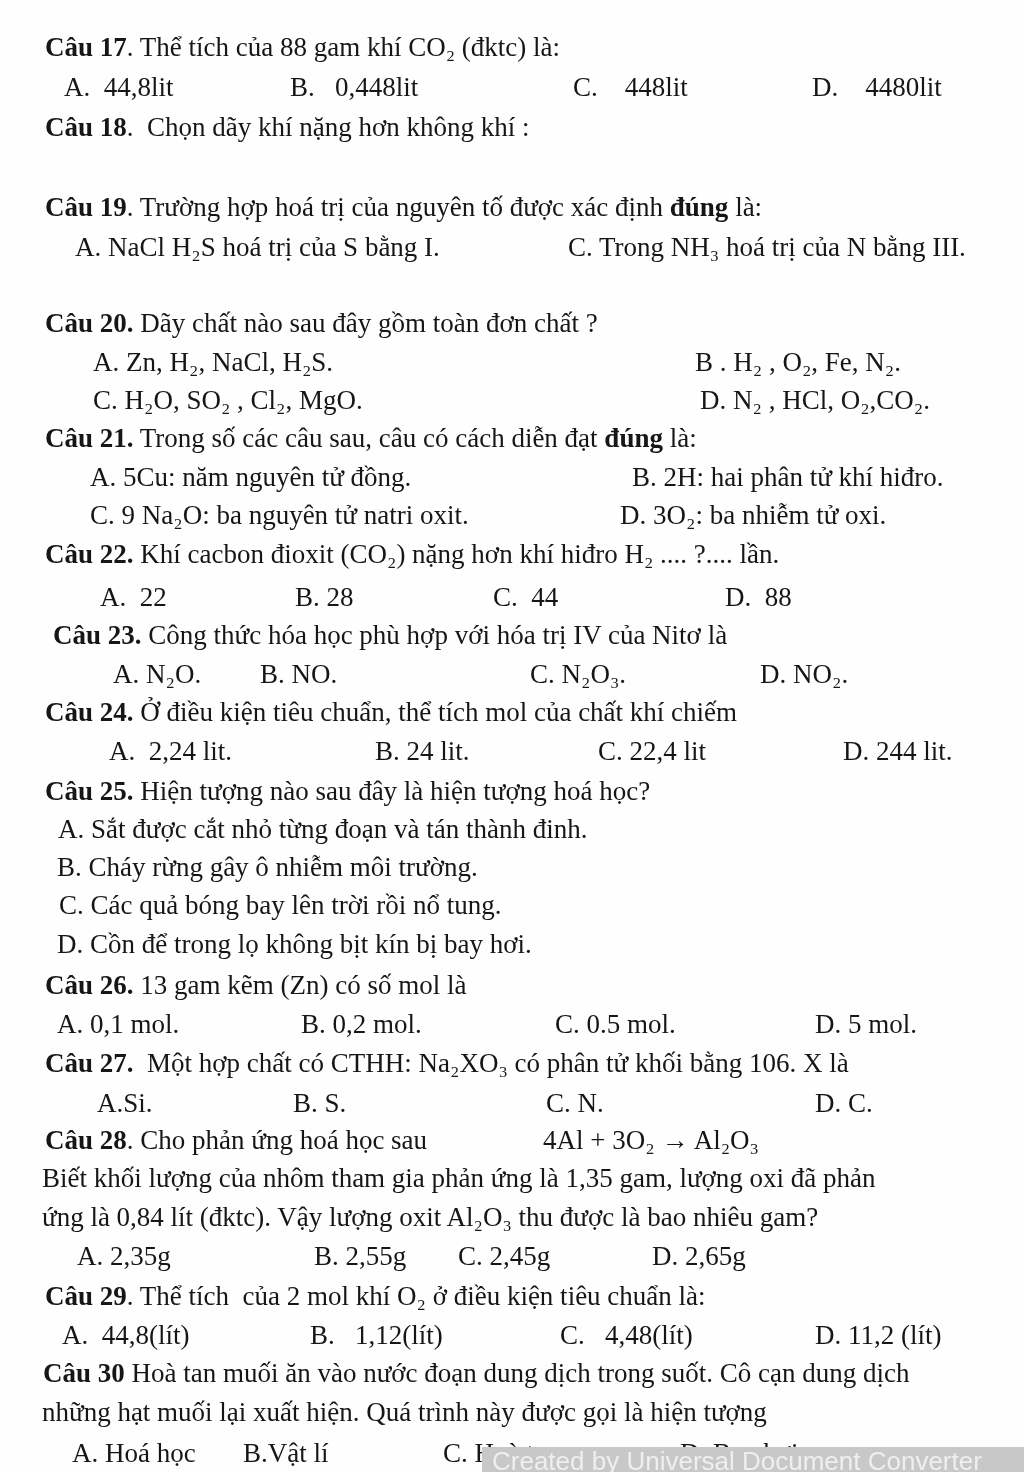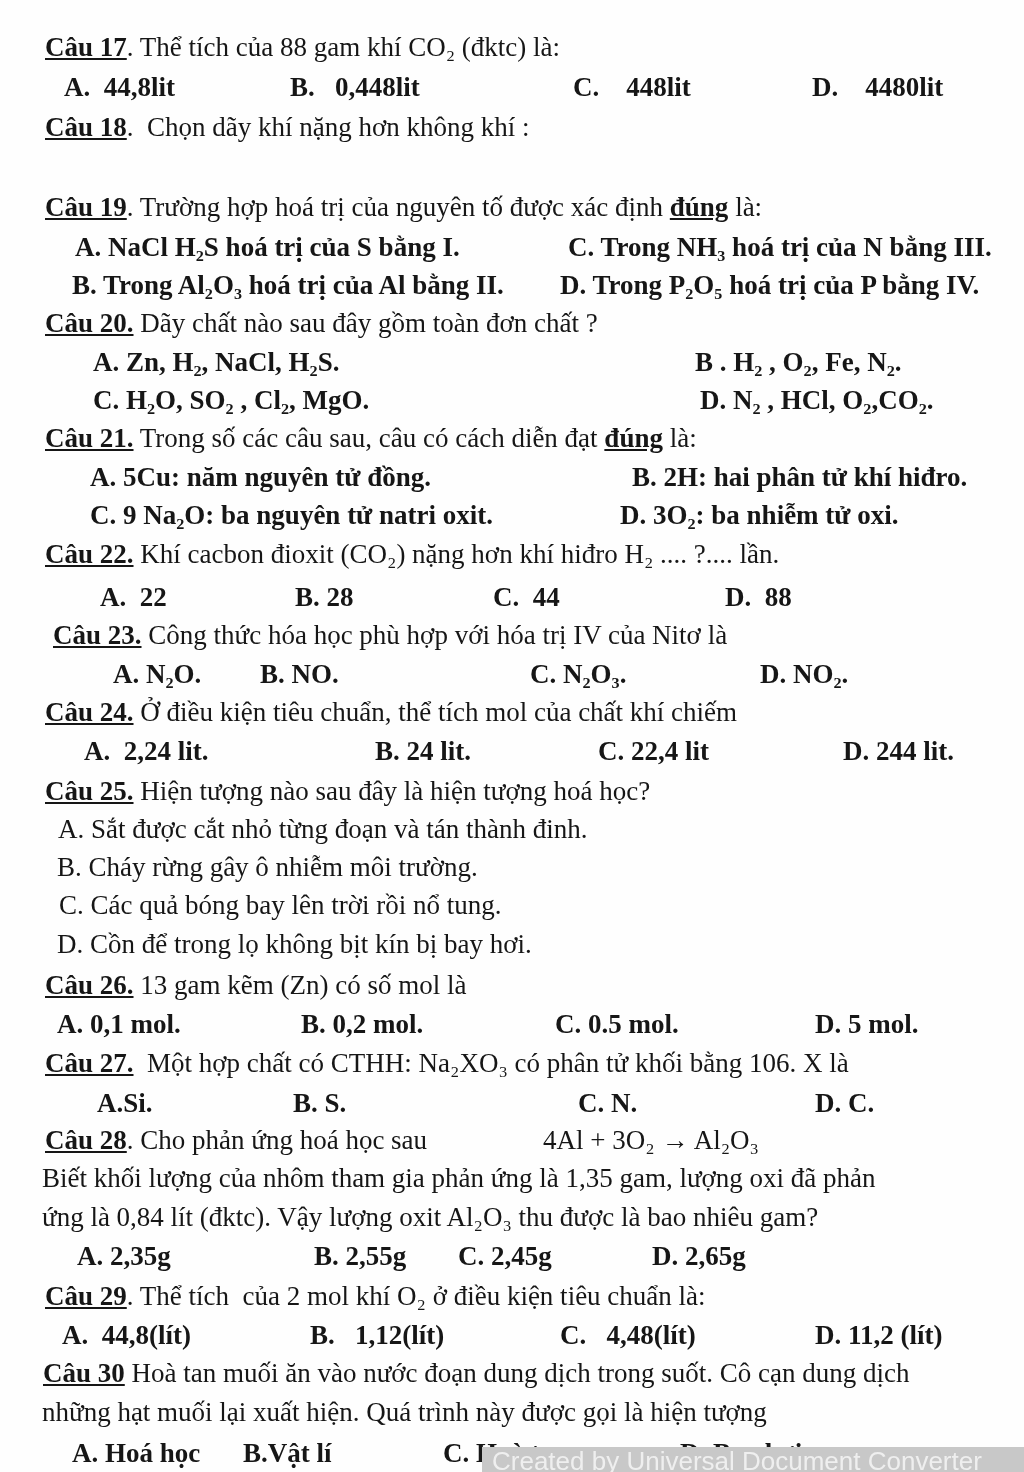--- a/index.html
+++ b/index.html
@@ -12,72 +12,71 @@
     color:#161616;
     overflow:hidden;
   }
   .ln{
     position:absolute;
     white-space:pre;
     line-height:34px;
     height:38px;
     width:1024px;
   }
-  .ln b{font-weight:bold;text-decoration:underline;}
-  .opt{position:absolute;top:0;white-space:pre;font-weight:bold;}
+  .ln b{font-weight:bold;}
+  .opt{position:absolute;top:0;white-space:pre;}
   .eq{position:absolute;top:0;left:543px;white-space:pre;}
   .wm{
     position:absolute;left:482px;top:1447px;width:542px;height:25px;
     background:#c8c8c8;overflow:hidden;
     font-family:"Liberation Sans","DejaVu Sans",sans-serif;
   }
   .wm span{display:block;color:#efefef;font-size:26px;line-height:28px;padding-left:10px;white-space:pre;}
 </style>
 </head>
 <body>
 
 <div class="page">
 
   <div class="ln" style="top:30px;left:45px"><b>Câu 17</b><span>. Thể tích của 88 gam khí CO₂ (đktc) là:</span></div>
   <div class="ln" style="top:70px"><span class="opt" style="left:64px">A.  44,8lit</span><span class="opt" style="left:290px">B.   0,448lit</span><span class="opt" style="left:573px">C.    448lit</span><span class="opt" style="left:812px">D.    4480lit</span></div>
 
   <div class="ln" style="top:110px;left:45px"><b>Câu 18</b><span>.  Chọn dãy khí nặng hơn không khí :</span></div>
 
   <div class="ln" style="top:190px;left:45px"><b>Câu 19</b><span>. Trường hợp hoá trị của nguyên tố được xác định </span><b>đúng</b><span> là:</span></div>
   <div class="ln" style="top:230px"><span class="opt" style="left:75px">A. NaCl H₂S hoá trị của S bằng I.</span><span class="opt" style="left:568px">C. Trong NH₃ hoá trị của N bằng III.</span></div>
-  <div class="ln" style="top:268px"><span class="opt" style="left:72px">B. Trong Al₂O₃ hoá trị của Al bằng II.</span><span class="opt" style="left:560px">D. Trong P₂O₅ hoá trị của P bằng IV.</span></div>
 
   <div class="ln" style="top:306px;left:45px"><b>Câu 20.</b><span> Dãy chất nào sau đây gồm toàn đơn chất ?</span></div>
   <div class="ln" style="top:345px"><span class="opt" style="left:93px">A. Zn, H₂, NaCl, H₂S.</span><span class="opt" style="left:695px">B . H₂ , O₂, Fe, N₂.</span></div>
   <div class="ln" style="top:383px"><span class="opt" style="left:93px">C. H₂O, SO₂ , Cl₂, MgO.</span><span class="opt" style="left:700px">D. N₂ , HCl, O₂,CO₂.</span></div>
 
   <div class="ln" style="top:421px;left:45px"><b>Câu 21.</b><span> Trong số các câu sau, câu có cách diễn đạt </span><b>đúng</b><span> là:</span></div>
   <div class="ln" style="top:460px"><span class="opt" style="left:90px">A. 5Cu: năm nguyên tử đồng.</span><span class="opt" style="left:632px">B. 2H: hai phân tử khí hiđro.</span></div>
   <div class="ln" style="top:498px"><span class="opt" style="left:90px">C. 9 Na₂O: ba nguyên tử natri oxit.</span><span class="opt" style="left:620px">D. 3O₂: ba nhiễm tử oxi.</span></div>
 
   <div class="ln" style="top:537px;left:45px"><b>Câu 22.</b><span> Khí cacbon đioxit (CO₂) nặng hơn khí hiđro H₂ .... ?.... lần.</span></div>
   <div class="ln" style="top:580px"><span class="opt" style="left:100px">A.  22</span><span class="opt" style="left:295px">B. 28</span><span class="opt" style="left:493px">C.  44</span><span class="opt" style="left:725px">D.  88</span></div>
 
   <div class="ln" style="top:618px;left:53px"><b>Câu 23.</b><span> Công thức hóa học phù hợp với hóa trị IV của Nitơ là</span></div>
   <div class="ln" style="top:657px"><span class="opt" style="left:113px">A. N₂O.</span><span class="opt" style="left:260px">B. NO.</span><span class="opt" style="left:530px">C. N₂O₃.</span><span class="opt" style="left:760px">D. NO₂.</span></div>
 
   <div class="ln" style="top:695px;left:45px"><b>Câu 24.</b><span> Ở điều kiện tiêu chuẩn, thể tích mol của chất khí chiếm</span></div>
-  <div class="ln" style="top:734px"><span class="opt" style="left:84px">A.  2,24 lit.</span><span class="opt" style="left:375px">B. 24 lit.</span><span class="opt" style="left:598px">C. 22,4 lit</span><span class="opt" style="left:843px">D. 244 lit.</span></div>
+  <div class="ln" style="top:734px"><span class="opt" style="left:109px">A.  2,24 lit.</span><span class="opt" style="left:375px">B. 24 lit.</span><span class="opt" style="left:598px">C. 22,4 lit</span><span class="opt" style="left:843px">D. 244 lit.</span></div>
 
   <div class="ln" style="top:774px;left:45px"><b>Câu 25.</b><span> Hiện tượng nào sau đây là hiện tượng hoá học?</span></div>
   <div class="ln" style="top:812px;left:58px">A. Sắt được cắt nhỏ từng đoạn và tán thành đinh.</div>
   <div class="ln" style="top:850px;left:57px">B. Cháy rừng gây ô nhiễm môi trường.</div>
   <div class="ln" style="top:888px;left:59px">C. Các quả bóng bay lên trời rồi nổ tung.</div>
   <div class="ln" style="top:927px;left:57px">D. Cồn để trong lọ không bịt kín bị bay hơi.</div>
 
   <div class="ln" style="top:968px;left:45px"><b>Câu 26.</b><span> 13 gam kẽm (Zn) có số mol là</span></div>
   <div class="ln" style="top:1007px"><span class="opt" style="left:57px">A. 0,1 mol.</span><span class="opt" style="left:301px">B. 0,2 mol.</span><span class="opt" style="left:555px">C. 0.5 mol.</span><span class="opt" style="left:815px">D. 5 mol.</span></div>
 
   <div class="ln" style="top:1046px;left:45px"><b>Câu 27.</b><span>  Một hợp chất có CTHH: Na₂XO₃ có phân tử khối bằng 106. X là</span></div>
-  <div class="ln" style="top:1086px"><span class="opt" style="left:97px">A.Si.</span><span class="opt" style="left:293px">B. S.</span><span class="opt" style="left:578px">C. N.</span><span class="opt" style="left:815px">D. C.</span></div>
+  <div class="ln" style="top:1086px"><span class="opt" style="left:97px">A.Si.</span><span class="opt" style="left:293px">B. S.</span><span class="opt" style="left:546px">C. N.</span><span class="opt" style="left:815px">D. C.</span></div>
 
   <div class="ln" style="top:1123px;left:45px"><b>Câu 28</b><span>. Cho phản ứng hoá học sau</span><span class="eq" style="left:498px">4Al + 3O₂ → Al₂O₃</span></div>
   <div class="ln" style="top:1161px;left:42px">Biết khối lượng của nhôm tham gia phản ứng là 1,35 gam, lượng oxi đã phản</div>
   <div class="ln" style="top:1200px;left:42px">ứng là 0,84 lít (đktc). Vậy lượng oxit Al₂O₃ thu được là bao nhiêu gam?</div>
   <div class="ln" style="top:1239px"><span class="opt" style="left:77px">A. 2,35g</span><span class="opt" style="left:314px">B. 2,55g</span><span class="opt" style="left:458px">C. 2,45g</span><span class="opt" style="left:652px">D. 2,65g</span></div>
 
   <div class="ln" style="top:1279px;left:45px"><b>Câu 29</b><span>. Thể tích  của 2 mol khí O₂ ở điều kiện tiêu chuẩn là:</span></div>
   <div class="ln" style="top:1318px"><span class="opt" style="left:62px">A.  44,8(lít)</span><span class="opt" style="left:310px">B.   1,12(lít)</span><span class="opt" style="left:560px">C.   4,48(lít)</span><span class="opt" style="left:815px">D. 11,2 (lít)</span></div>
 
   <div class="ln" style="top:1356px;left:43px"><b>Câu 30</b><span> Hoà tan muối ăn vào nước đoạn dung dịch trong suốt. Cô cạn dung dịch</span></div>

